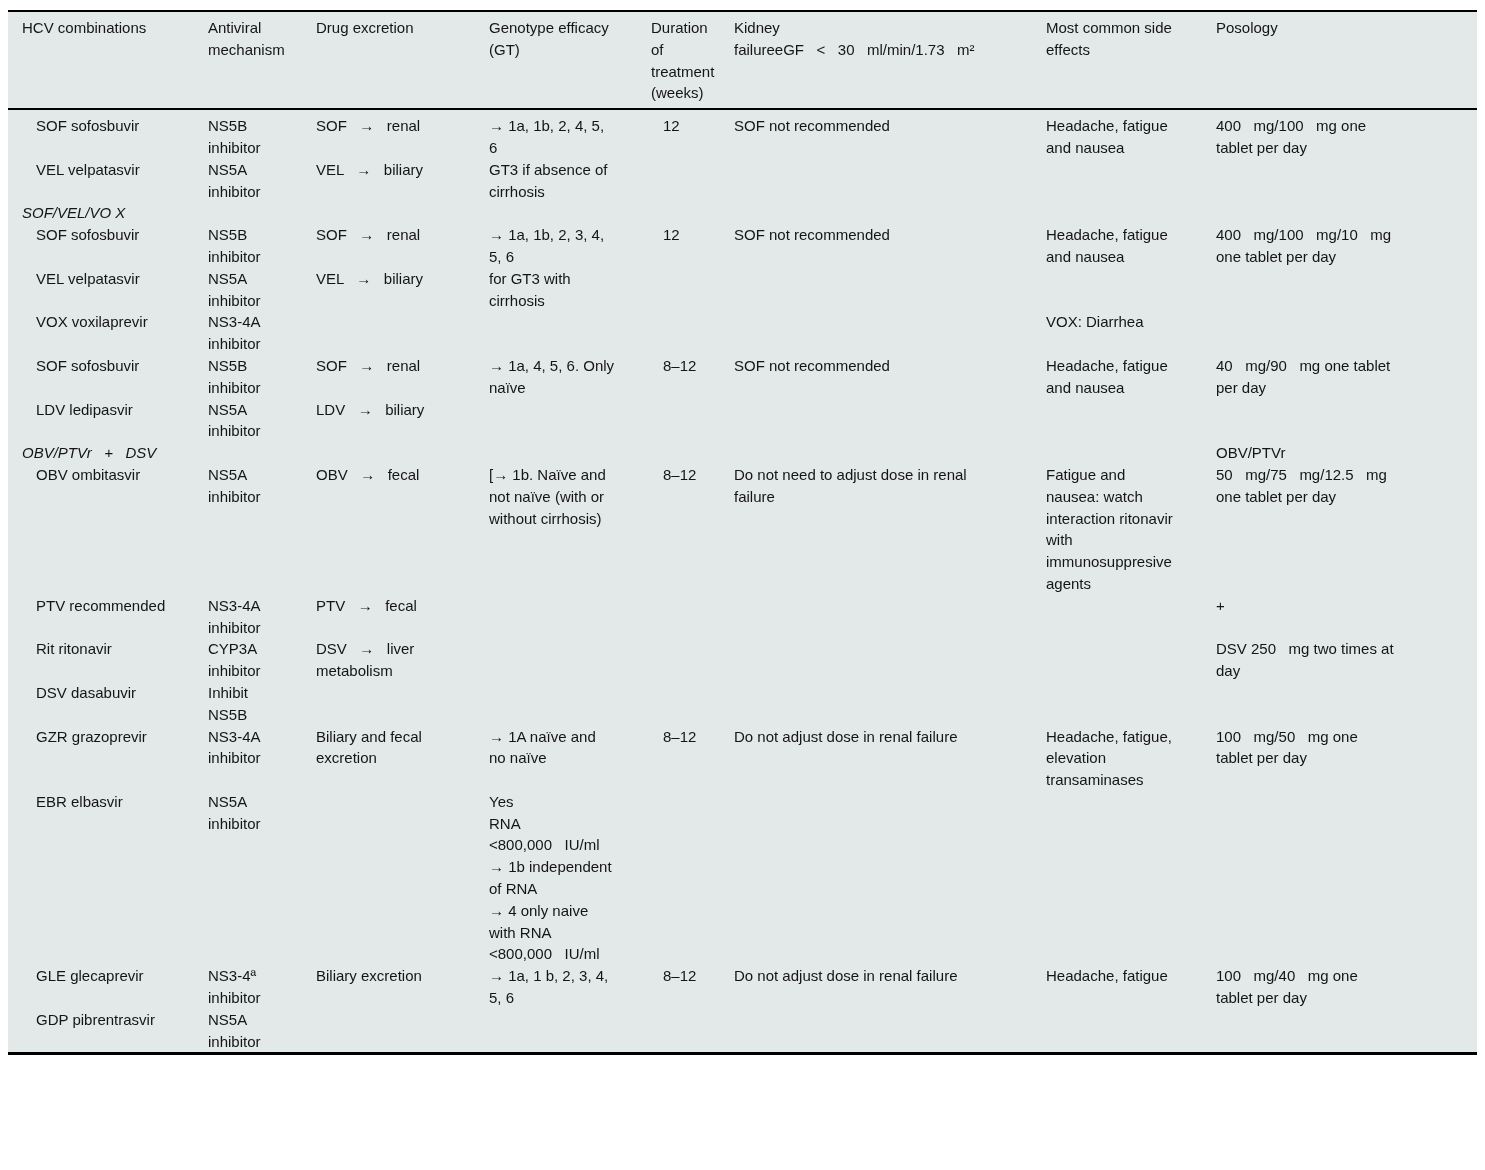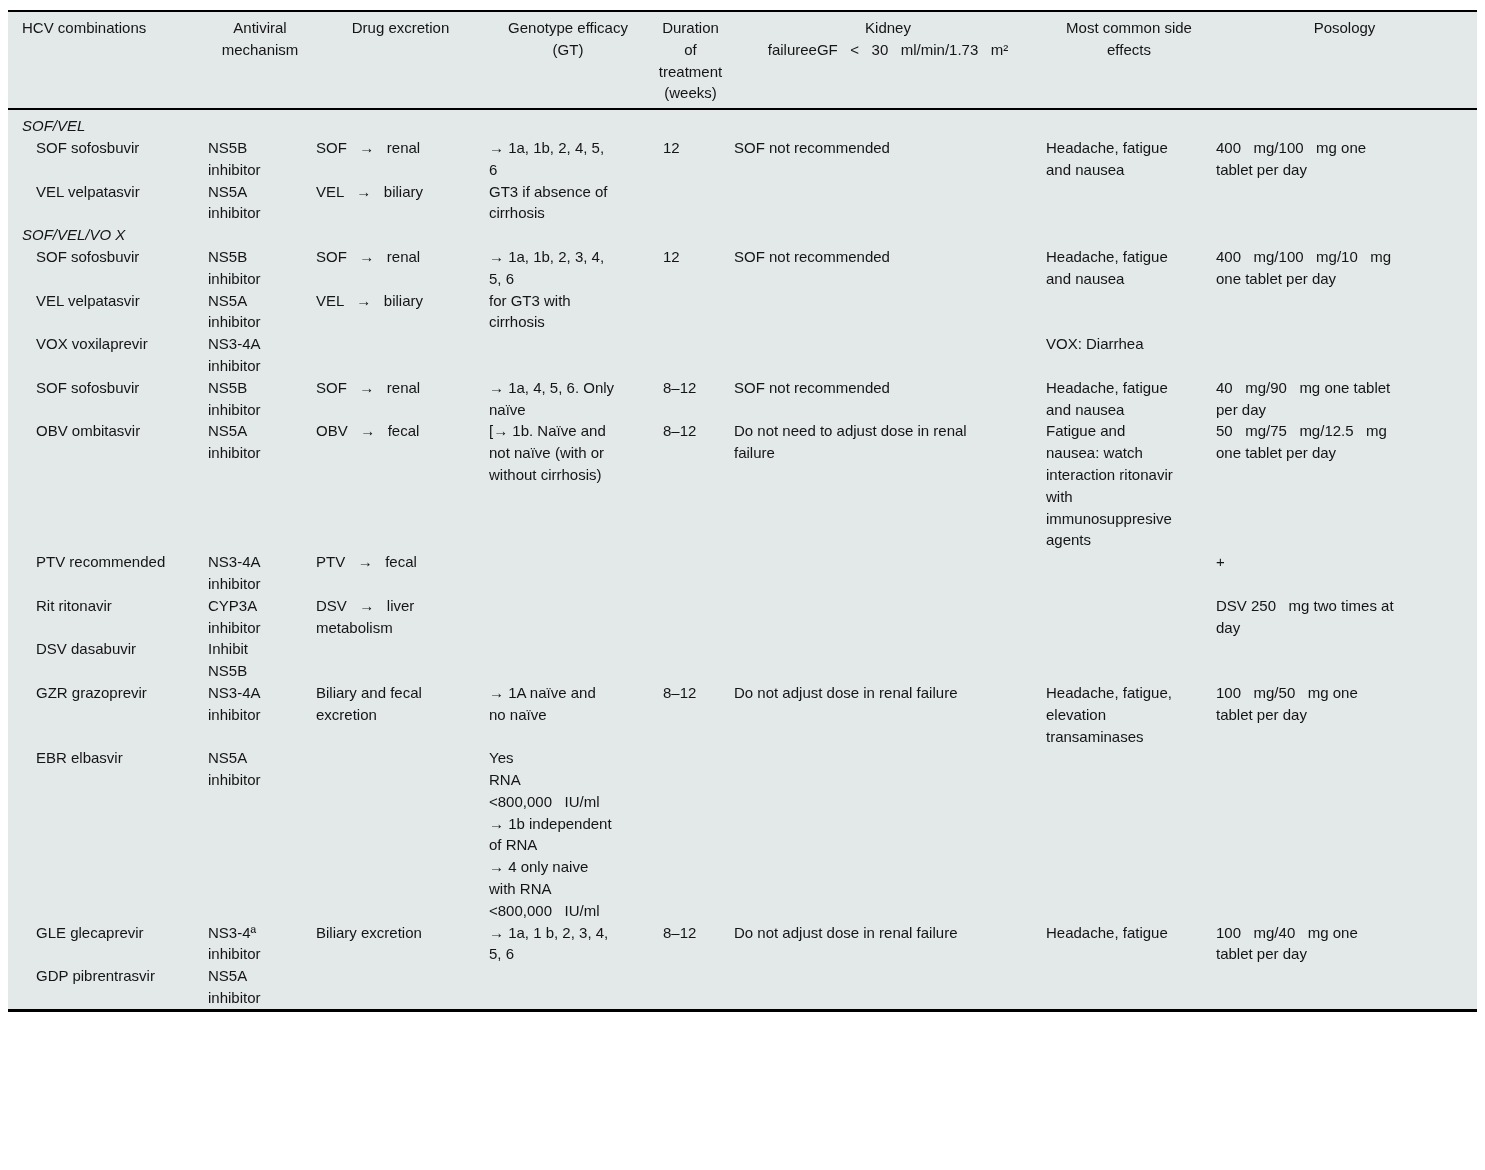--- a/index.html
+++ b/index.html
@@ -26,21 +26,21 @@
     font-size: 15px;
     line-height: 21.8px;
     font-weight: normal;
     padding: 0 4px 0 0;
     overflow: hidden;
   }
   thead th {
     border-bottom: 2.5px solid #000;
     padding-top: 5px;
     padding-bottom: 4px;
-    text-align: center;
+    text-align: left;
   }
   thead th.col0 { text-align: left; padding-left: 14px; }
   tbody td.col0 { padding-left: 28px; }
   tbody tr.group td.col0 { padding-left: 14px; font-style: italic; }
   tbody td.col4 { padding-left: 12px; }
   tbody tr:first-child td { padding-top: 5px; }
 </style>
 </head>
 <body>
 
@@ -69,30 +69,20 @@
 treatment
 (weeks)</th>
           <th class="col5">Kidney
 failureeGF   &lt;   30   ml/min/1.73   m²</th>
           <th class="col6">Most common side
 effects</th>
           <th class="col7">Posology</th>
         </tr>
     </thead>
     <tbody id="table-body">
-        <tr class="group">
-          <td class="col0">SOF/VEL</td>
-          <td class="col1"></td>
-          <td class="col2"></td>
-          <td class="col3"></td>
-          <td class="col4"></td>
-          <td class="col5"></td>
-          <td class="col6"></td>
-          <td class="col7"></td>
-        </tr>
         <tr class="drug">
           <td class="col0">SOF sofosbuvir</td>
           <td class="col1">NS5B
 inhibitor</td>
           <td class="col2">SOF   →   renal</td>
           <td class="col3">→ 1a, 1b, 2, 4, 5,
 6</td>
           <td class="col4">12</td>
           <td class="col5">SOF not recommended</td>
           <td class="col6">Headache, fatigue
@@ -165,20 +155,41 @@
 inhibitor</td>
           <td class="col2">SOF   →   renal</td>
           <td class="col3">→ 1a, 4, 5, 6. Only
 naïve</td>
           <td class="col4">8–12</td>
           <td class="col5">SOF not recommended</td>
           <td class="col6">Headache, fatigue
 and nausea</td>
           <td class="col7">40   mg/90   mg one tablet
 per day</td>
+        </tr>
+        <tr class="drug">
+          <td class="col0">LDV ledipasvir</td>
+          <td class="col1">NS5A
+inhibitor</td>
+          <td class="col2">LDV   →   biliary</td>
+          <td class="col3"></td>
+          <td class="col4"></td>
+          <td class="col5"></td>
+          <td class="col6"></td>
+          <td class="col7"></td>
+        </tr>
+        <tr class="group">
+          <td class="col0">OBV/PTVr   +   DSV</td>
+          <td class="col1"></td>
+          <td class="col2"></td>
+          <td class="col3"></td>
+          <td class="col4"></td>
+          <td class="col5"></td>
+          <td class="col6"></td>
+          <td class="col7">OBV/PTVr</td>
         </tr>
         <tr class="drug">
           <td class="col0">OBV ombitasvir</td>
           <td class="col1">NS5A
 inhibitor</td>
           <td class="col2">OBV   →   fecal</td>
           <td class="col3">[→ 1b. Naïve and
 not naïve (with or
 without cirrhosis)</td>
           <td class="col4">8–12</td>

